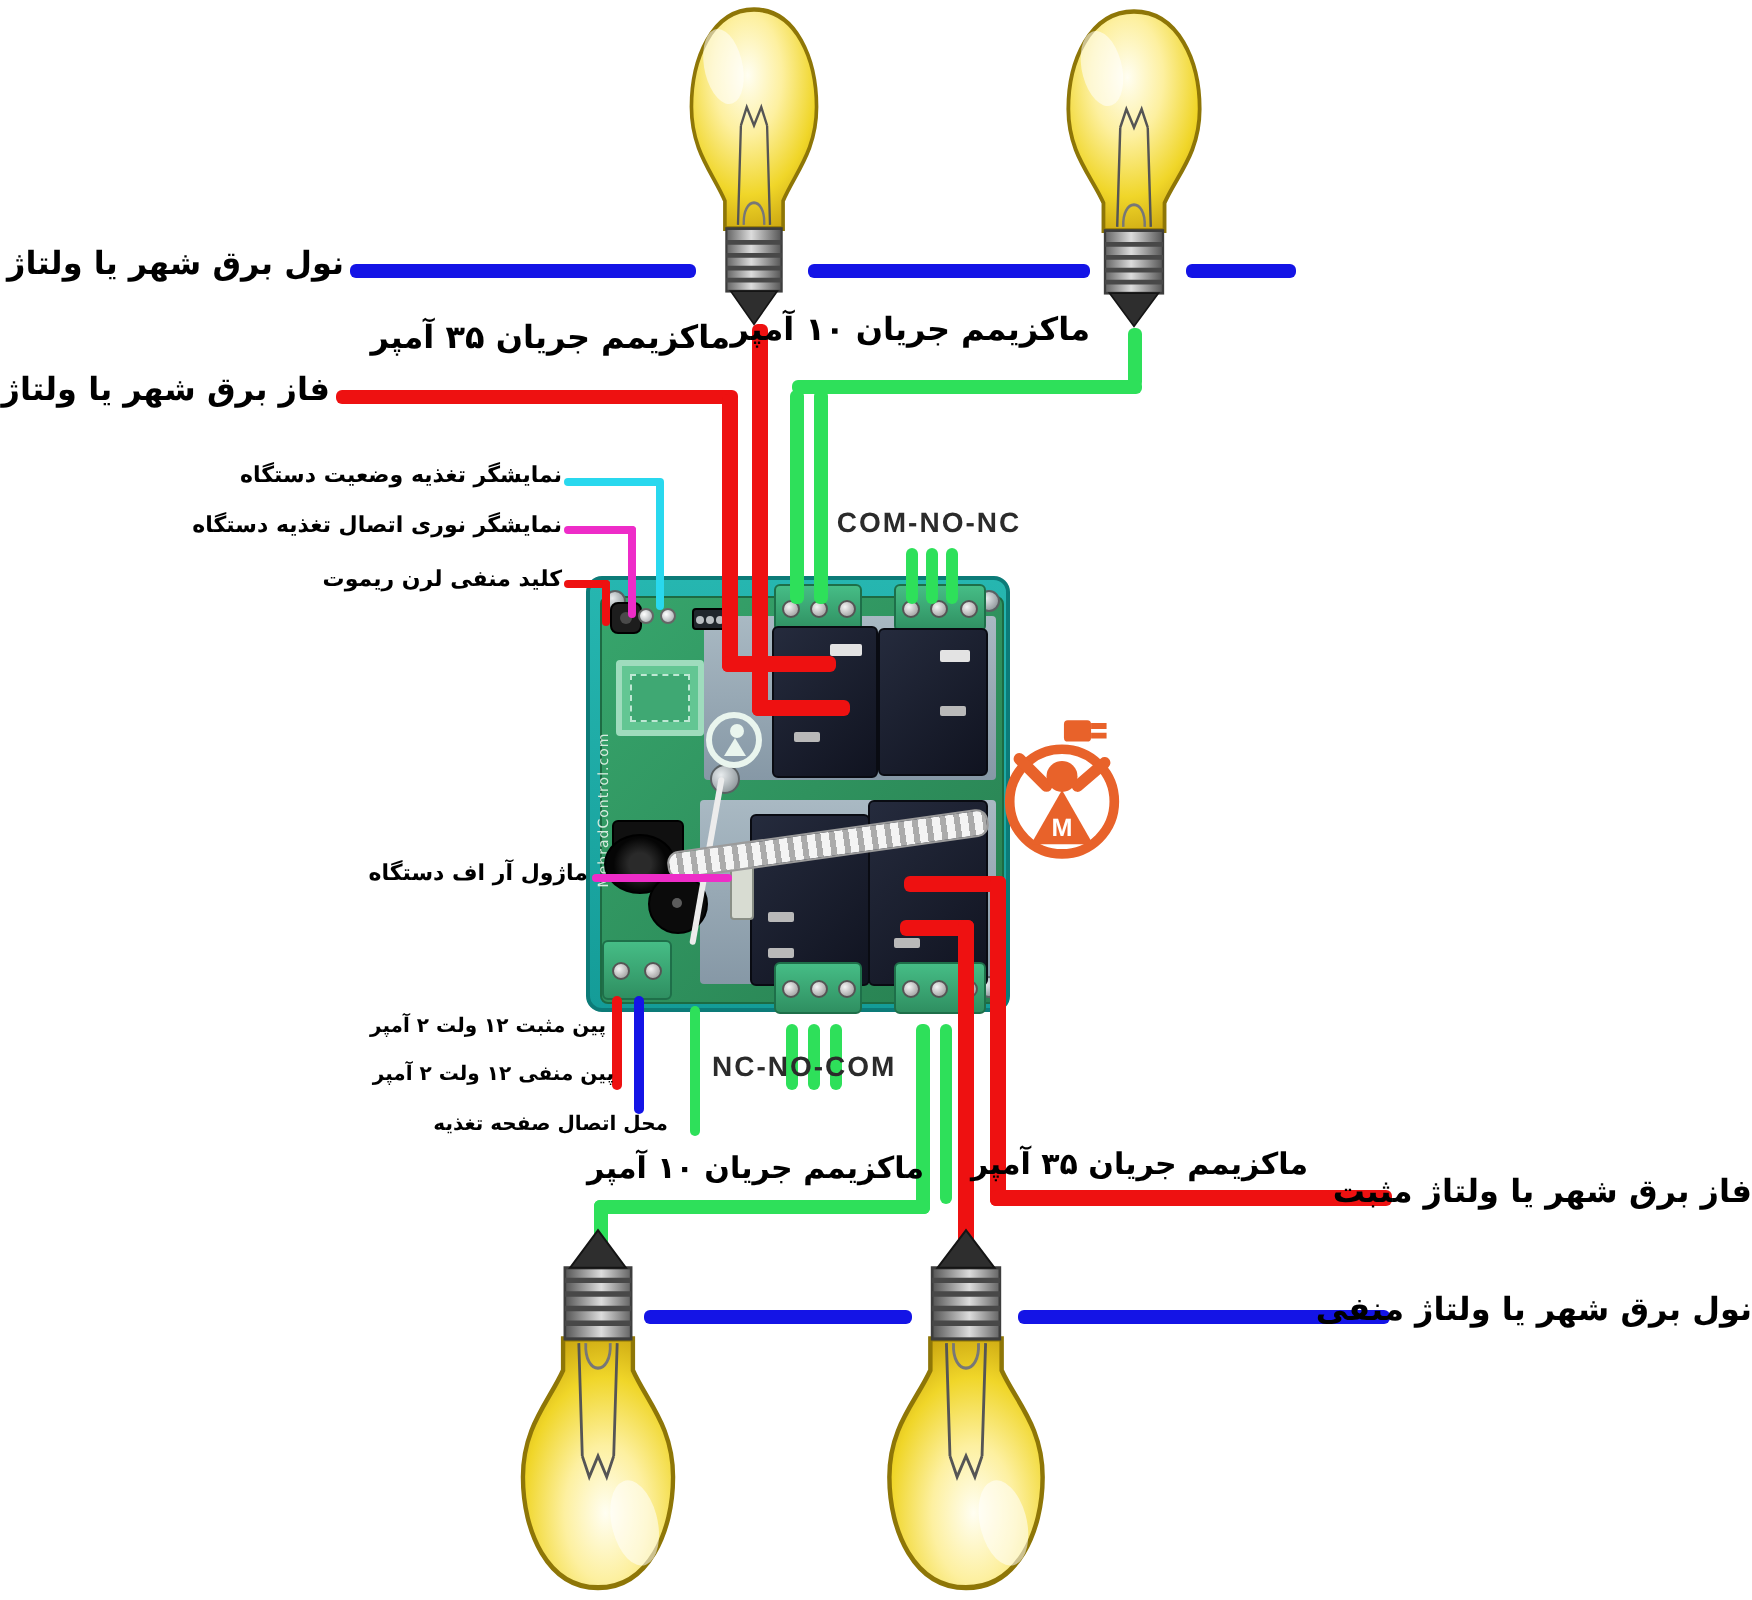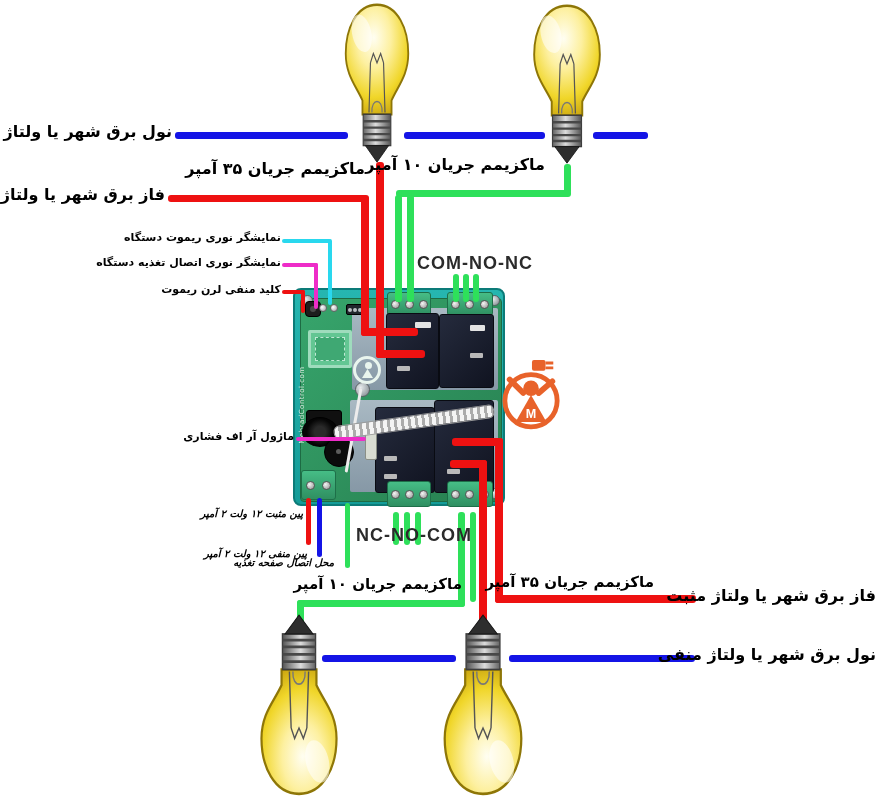--- a/index.html
+++ b/index.html
@@ -8,22 +8,22 @@
   .wire{position:absolute;border-radius:3px;}
   .w-blue{background:#1414e6;}
   .w-red{background:#ee1111;}
   .w-green{background:#2ee05a;}
   .w-cyan{background:#29d8ee;}
   .w-magenta{background:#ee2cc8;}
   .lbl{position:absolute;font-weight:700;color:#000;line-height:1.15;white-space:nowrap;}
   .lbl-big{font-size:16px;}
   .lbl-mid{font-size:15px;}
   .lbl-small{font-size:11px;}
-  .lbl-tiny{font-size:10px;font-style:italic;}
-  .lbl-latin{font-family:"Liberation Sans","DejaVu Sans",sans-serif;font-size:18px;color:#2b2b2b;letter-spacing:1px;}
+  .lbl-tiny{font-size:10px;}
+  .lbl-latin{font-family:"Liberation Sans","DejaVu Sans",sans-serif;font-size:14px;color:#2b2b2b;letter-spacing:1px;}
   .ta-r{text-align:right;}
   .ta-c{text-align:center;}
 
   
   #board{position:absolute;left:293px;top:288px;width:212px;height:218px;
          background:linear-gradient(180deg,#26b6b0,#149c98);
          border:2px solid #0c7b78;border-radius:8px;box-sizing:border-box;}
   #pcb{position:absolute;left:5px;top:8px;width:200px;height:202px;
        background:linear-gradient(135deg,#37a56c,#277f50);
        border:1px solid #1d6b43;border-radius:4px;}
@@ -228,26 +228,26 @@
     <circle cx="32" cy="33" r="8" fill="#e8622a"></circle>
     <path d="M32,40 L16,68 L48,68 Z" fill="#e8622a"></path>
     <text x="32" y="64" text-anchor="middle" font-size="13" font-weight="bold" fill="#ffffff" font-family="Liberation Sans, DejaVu Sans, sans-serif">M</text>
   </svg>
 
   <div class="lbl lbl-big ta-r" dir="rtl" style="left:0;top:123px;width:172px;">نول برق شهر یا ولتاژ منفی</div>
   <div class="lbl lbl-big ta-r" dir="rtl" style="left:0;top:186px;width:165px;">فاز برق شهر یا ولتاژ مثبت</div>
   <div class="lbl lbl-big ta-c" dir="rtl" style="left:190px;top:160px;width:175px;">ماکزیمم جریان ۳۵ آمپر</div>
   <div class="lbl lbl-big ta-c" dir="rtl" style="left:385px;top:156px;width:160px;">ماکزیمم جریان ۱۰ آمپر</div>
   <div class="lbl lbl-latin ta-c" style="left:417px;top:253px;width:95px;font-weight:700;">COM-NO-NC</div>
-  <div class="lbl lbl-small ta-r" dir="rtl" style="left:105px;top:232px;width:176px;">نمایشگر نوری ریموت دستگاه</div>
+  <div class="lbl lbl-small ta-r" dir="rtl" style="left:105px;top:232px;width:176px;">نمایشگر تغذیه وضعیت دستگاه</div>
   <div class="lbl lbl-small ta-r" dir="rtl" style="left:98px;top:257px;width:183px;">نمایشگر نوری اتصال تغذیه دستگاه</div>
   <div class="lbl lbl-small ta-r" dir="rtl" style="left:150px;top:284px;width:131px;">کلید منفی لرن ریموت</div>
-  <div class="lbl lbl-small ta-r" dir="rtl" style="left:175px;top:431px;width:119px;">ماژول آر اف فشاری</div>
+  <div class="lbl lbl-small ta-r" dir="rtl" style="left:175px;top:431px;width:119px;">ماژول آر اف دستگاه</div>
   <div class="lbl lbl-tiny ta-r" dir="rtl" style="left:170px;top:508px;width:133px;">پین مثبت ۱۲ ولت ۲ آمپر</div>
-  <div class="lbl lbl-tiny ta-r" dir="rtl" style="left:173px;top:548px;width:134px;text-align:right;">پین منفی ۱۲ ولت ۲ آمپر</div>
+  <div class="lbl lbl-tiny ta-r" dir="rtl" style="left:173px;top:532px;width:134px;text-align:right;">پین منفی ۱۲ ولت ۲ آمپر</div>
   <div class="lbl lbl-tiny ta-r" dir="rtl" style="left:222px;top:557px;width:112px;">محل اتصال صفحه تغذیه</div>
   <div class="lbl lbl-latin ta-c" style="left:356px;top:525px;width:92px;font-weight:700;">NC-NO-COM</div>
   <div class="lbl lbl-mid ta-c" dir="rtl" style="left:312px;top:576px;width:150px;">ماکزیمم جریان ۱۰ آمپر</div>
   <div class="lbl lbl-mid ta-c" dir="rtl" style="left:486px;top:574px;width:168px;">ماکزیمم جریان ۳۵ آمپر</div>
   <div class="lbl lbl-big ta-r" dir="rtl" style="left:693px;top:587px;width:183px;">فاز برق شهر یا ولتاژ مثبت</div>
   <div class="lbl lbl-big ta-r" dir="rtl" style="left:700px;top:646px;width:176px;">نول برق شهر یا ولتاژ منفی</div>
 
 </div>
 
 </body></html>

